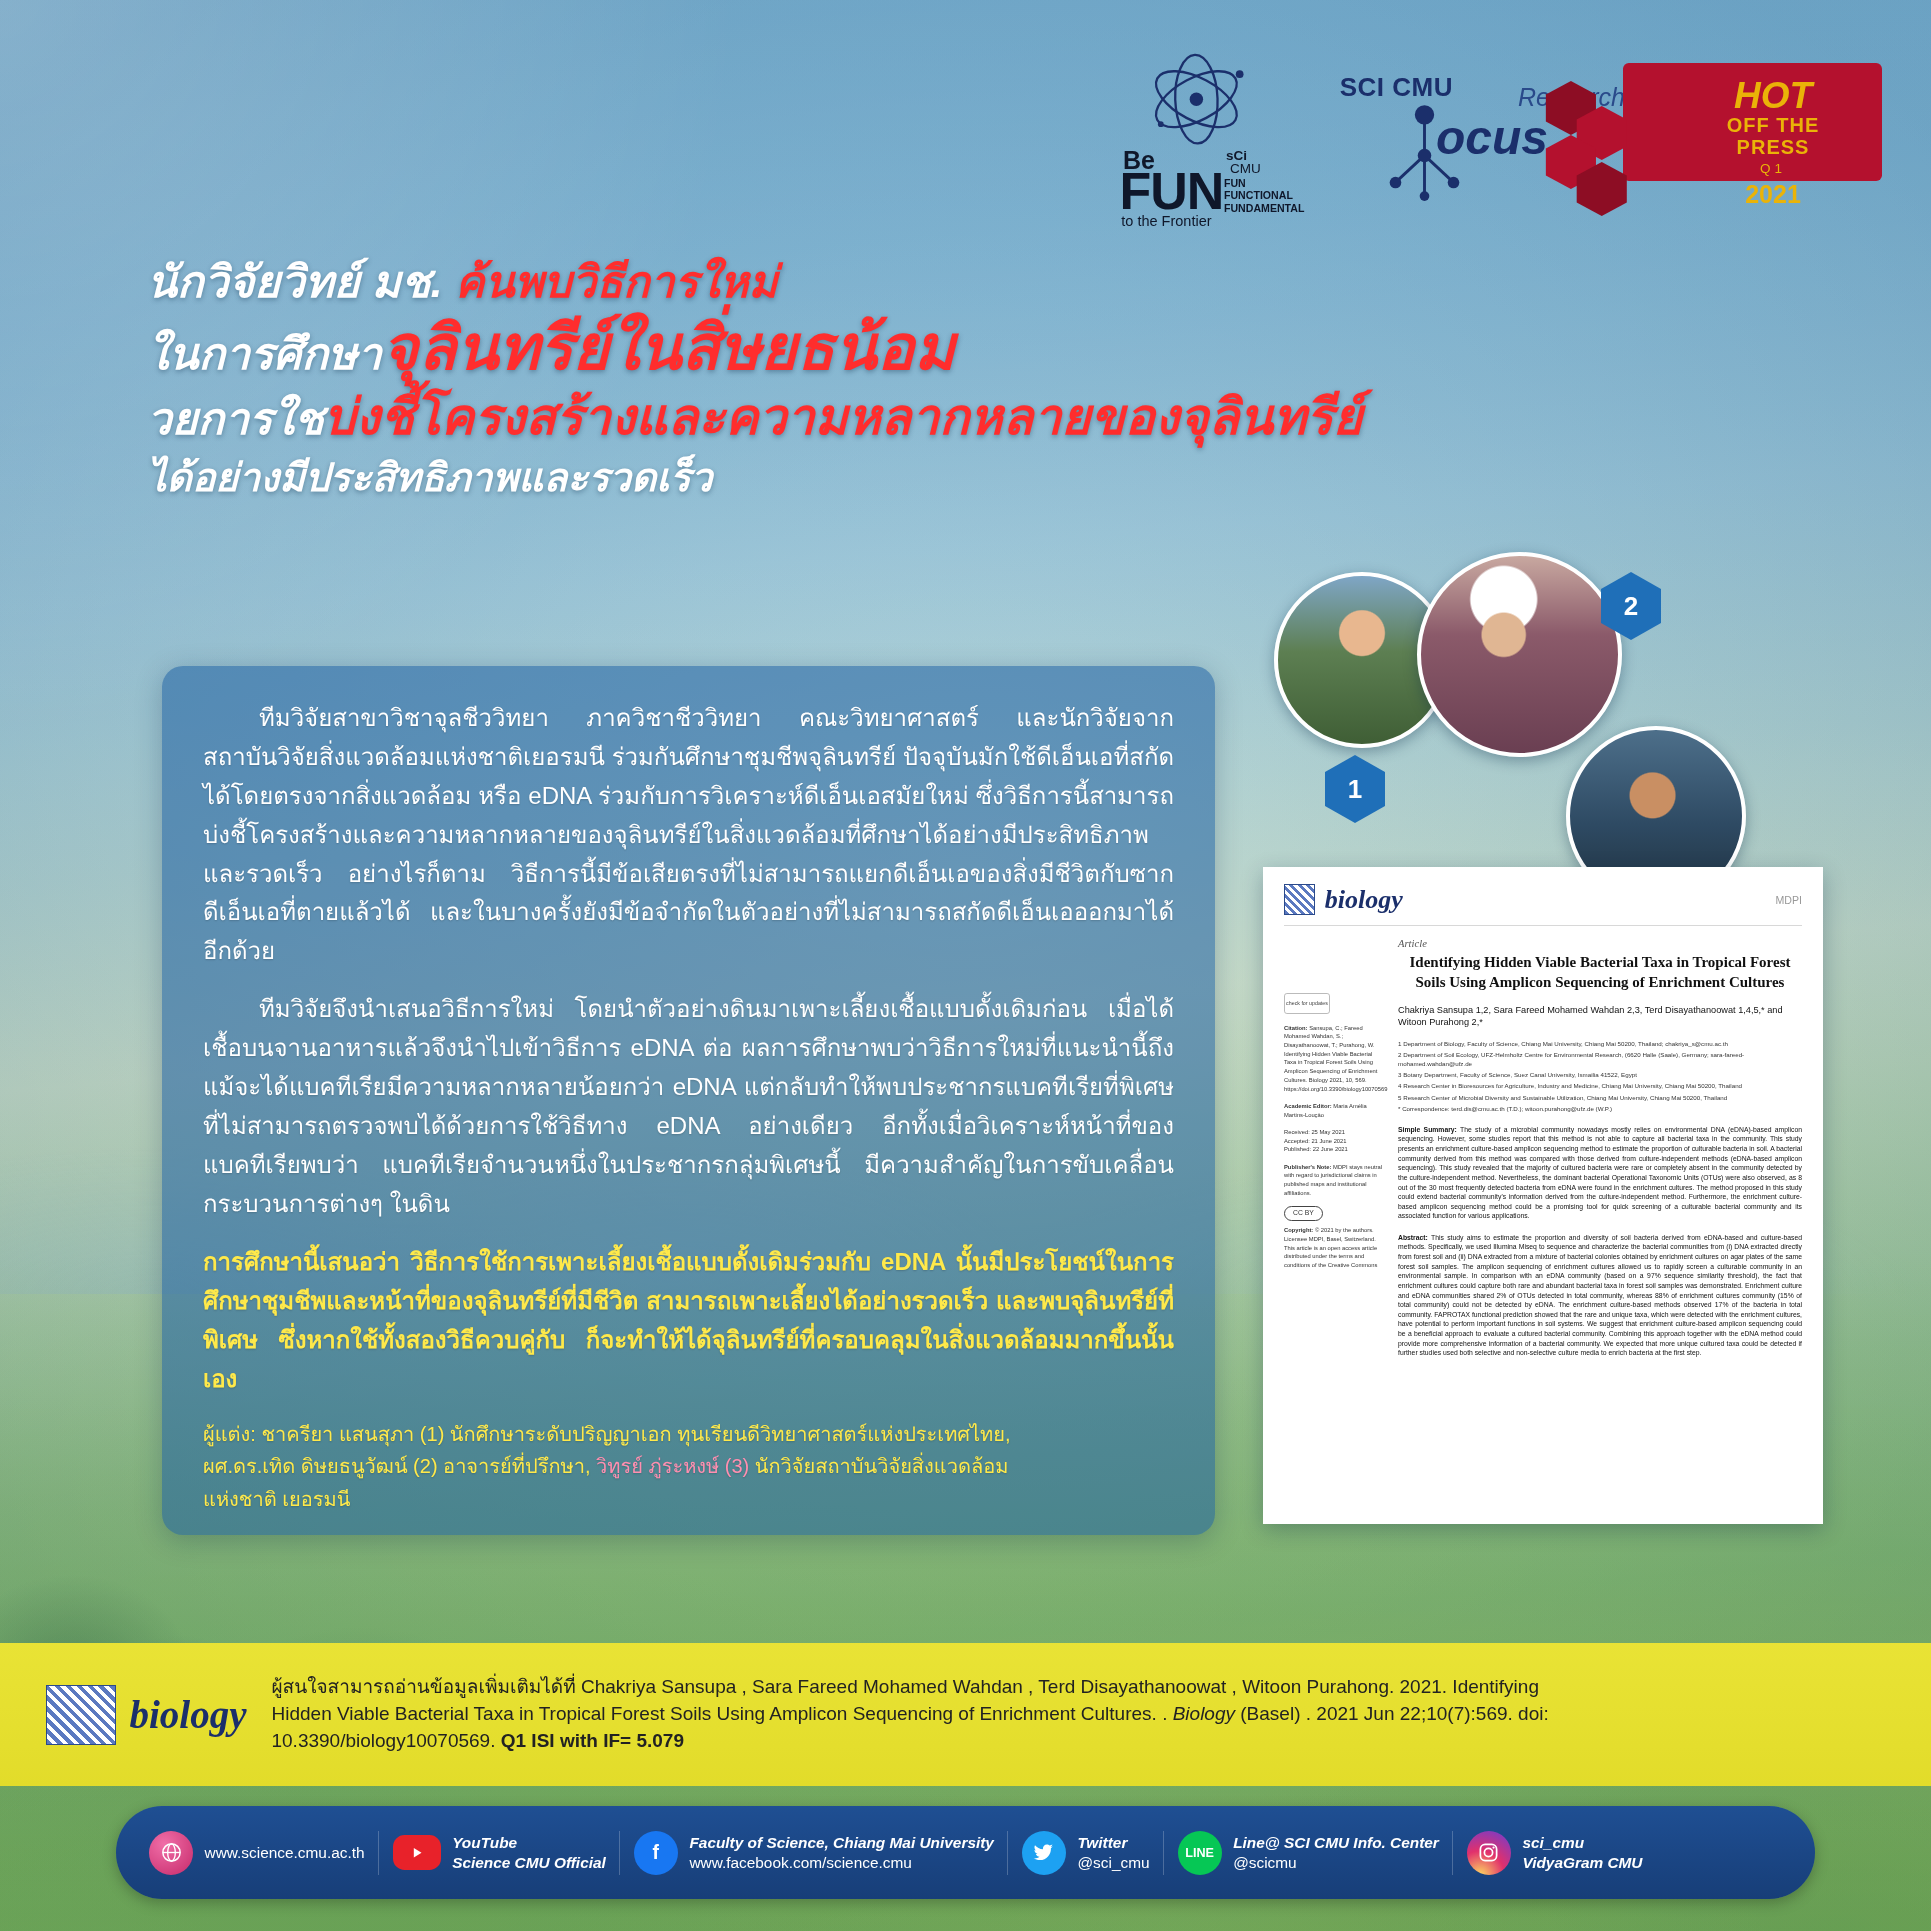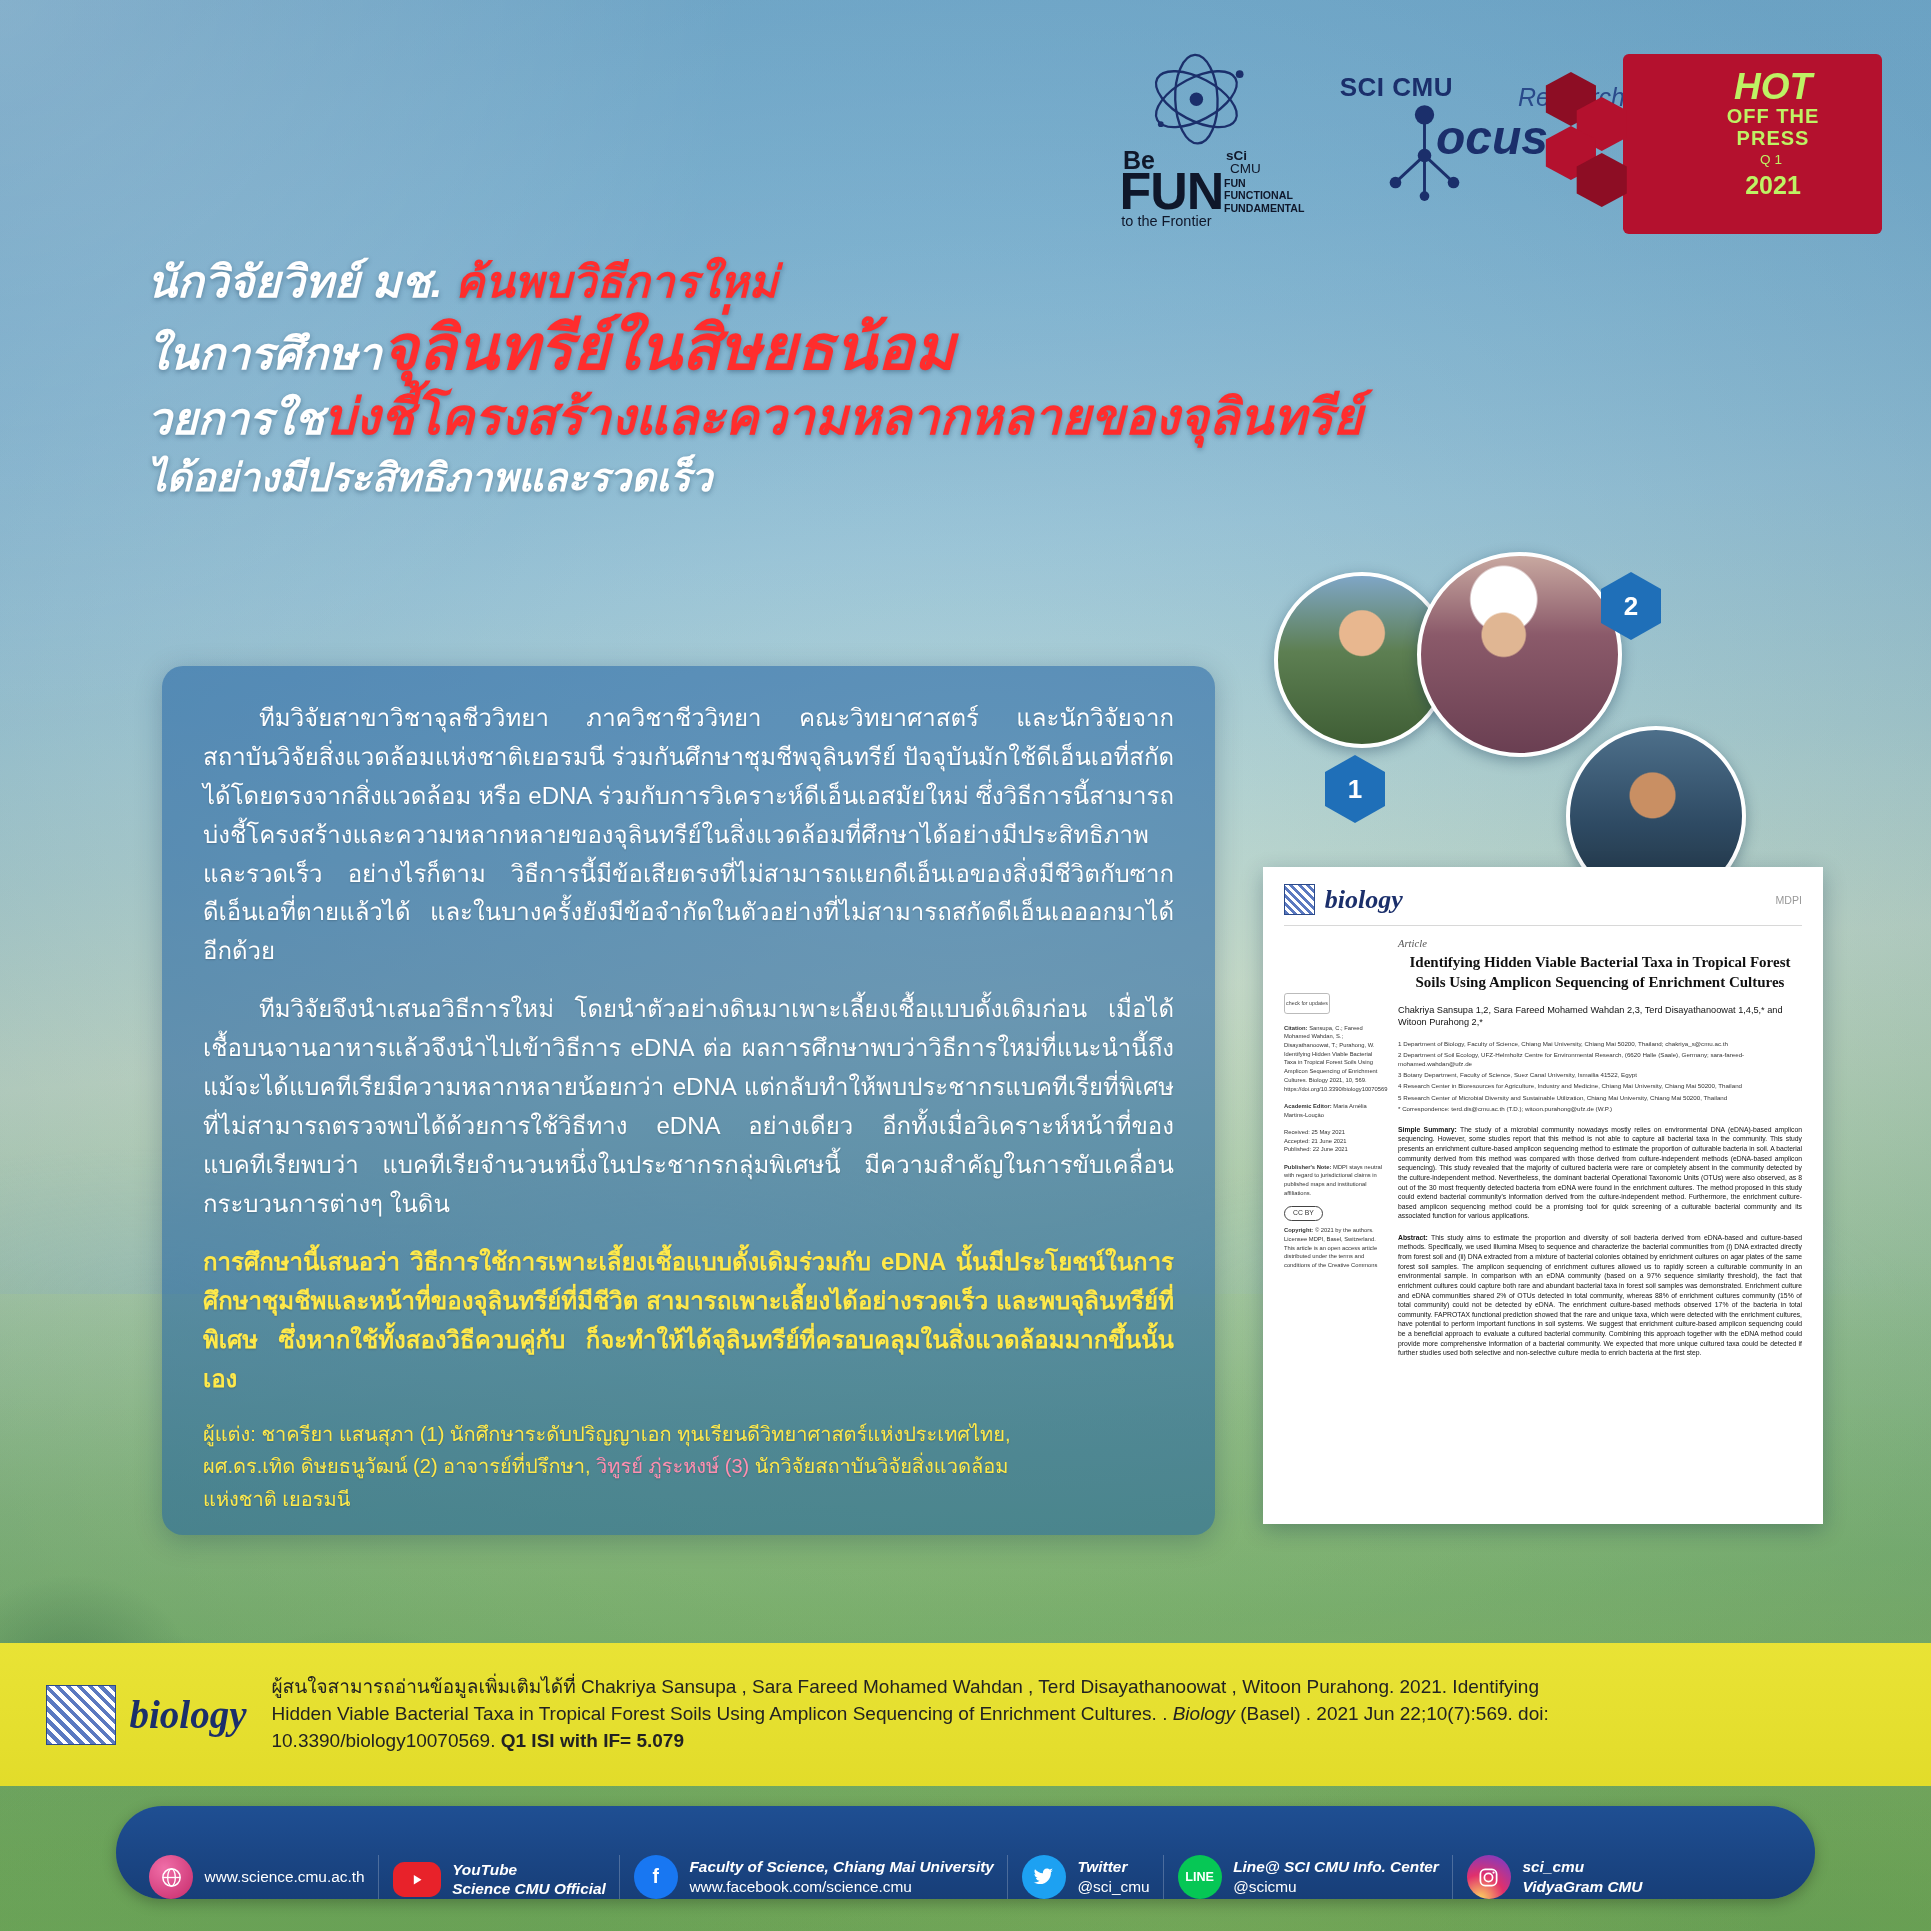--- a/index.html
+++ b/index.html
@@ -82,22 +82,22 @@
   .befun .f2 { left: 122px; top: 136px; font-size: 10.6px; font-weight: 700; }
   .befun .f3 { left: 122px; top: 149px; font-size: 10.6px; font-weight: 700; }
 
   .rfocus { position: absolute; left: 249px; top: 27px; width: 328px; height: 145px; color: #1b2f6b; }
   .rfocus .sci-cmu { position: absolute; left: 9.7px; top: 5.8px; font-size: 26px; font-weight: 700; letter-spacing: 0.5px; }
   .rfocus .research { position: absolute; left: 188px; top: 17.4px; font-size: 25px; font-style: italic; color: #2a4a8a; }
   .rfocus .focus { position: absolute; left: 106px; top: 44px; font-size: 48px; font-style: italic; font-weight: 700; color: #1b2f6b; }
   .rfocus .mol { position: absolute; left: 50px; top: 39px; width: 89px; height: 97px; }
 
   .hotpress {
-    position: absolute; right: 9.7px; top: 15px; width: 259px; height: 180px;
-    background: #b4112e; color: #bef264; border-radius: 5.8px;
+    position: absolute; right: 9.7px; top: 24px; width: 259px; height: 118px;
+    background: #b4112e; color: #eab308; border-radius: 5.8px;
   }
   .hotpress .hex-deco { position: absolute; left: -81px; top: 11.6px; width: 106px; height: 145px; }
   .hotpress .lines { position: absolute; left: 52px; top: 13.5px; right: 11.6px; text-align: center; }
   .hotpress .l1 { font-size: 37px; font-weight: 700; font-style: italic; line-height: 1.0; }
   .hotpress .l2 { font-size: 20px; font-weight: 700; letter-spacing: 1px; line-height: 1.1; }
   .hotpress .l3 { font-size: 20px; font-weight: 700; letter-spacing: 1px; line-height: 1.1; }
   .hotpress .l4 { font-size: 13.5px; letter-spacing: 3.9px; margin-top: 3.9px; }
   .hotpress .l5 { font-size: 25px; font-weight: 700; margin-top: 3.9px; }
 
   
@@ -207,21 +207,21 @@
   .yellow .bname { font-family: "Liberation Serif", serif; font-style: italic; font-weight: 700; font-size: 39px; color: #1b2f6b; margin-right: 25px; }
   .yellow .ctext { font-size: 19px; color: #222; line-height: 1.42; max-width: 1313px; }
   .yellow .ctext i { font-style: italic; }
   .yellow .ctext b { font-weight: 700; }
 
   
   .social {
     position: absolute; left: 116px; right: 116px; top: 1806px; height: 93px;
     background: linear-gradient(180deg,#1f4f93 0%, #173e78 100%);
     border-radius: 46px;
-    display: flex; align-items: flex-end; padding: 0 33px; gap: 13.5px;
+    display: flex; align-items: center; padding: 0 33px; gap: 13.5px;
     box-shadow: 0 3.9px 13.5px rgba(0,0,0,0.25);
   }
   .sitem { display: flex; align-items: center; gap: 11.6px; color: #fff; }
   .sicon { width: 44px; height: 44px; border-radius: 50%; display: flex; align-items: center; justify-content: center;
     font-size: 19.3px; font-weight: 700; color: #fff; flex: none; }
   .sicon.web { background: radial-gradient(circle at 35% 30%, #f06ea8, #c62a6a); }
   .sicon.yt { background: #e8222a; border-radius: 11.6px; width: 48px; height: 35px; }
   .sicon.fb { background: #1877f2; }
   .sicon.tw { background: #1da1f2; }
   .sicon.line { background: #06c755; font-size: 12.6px; }

